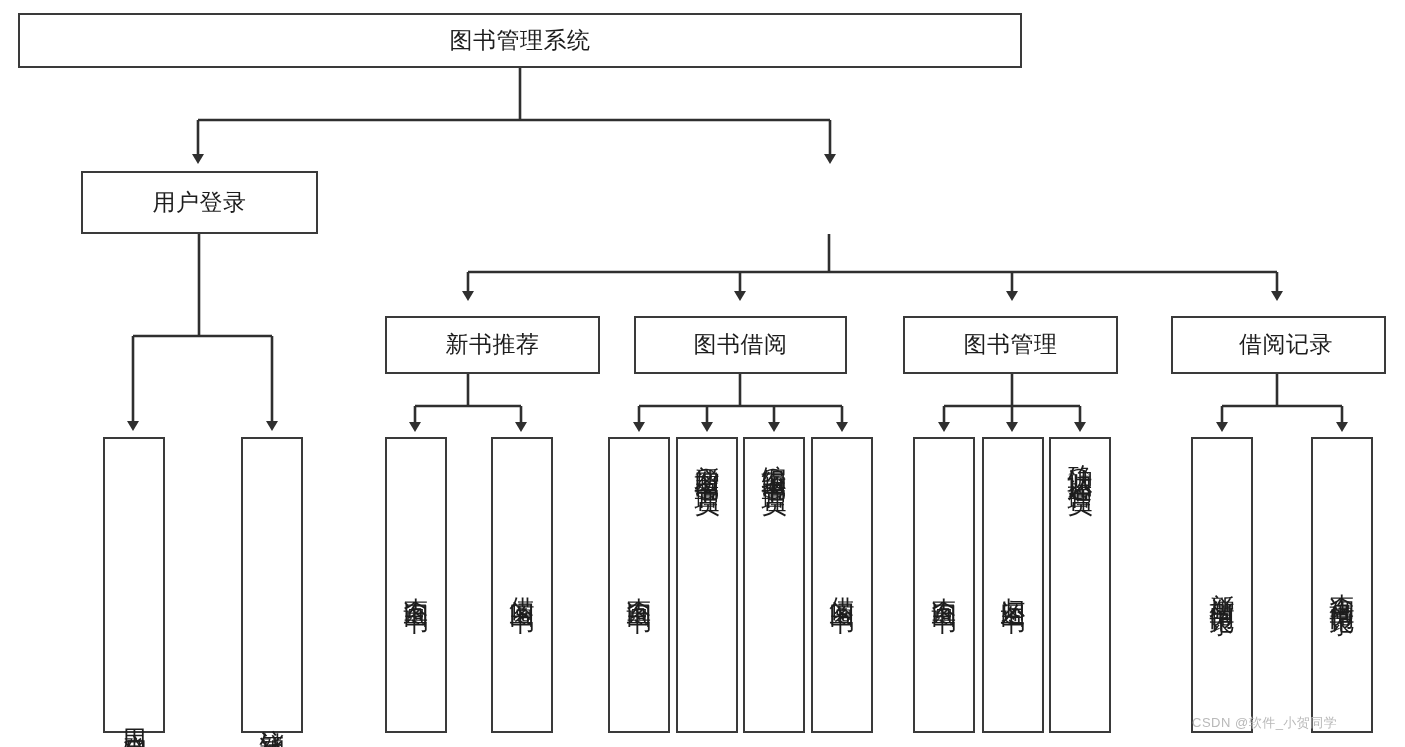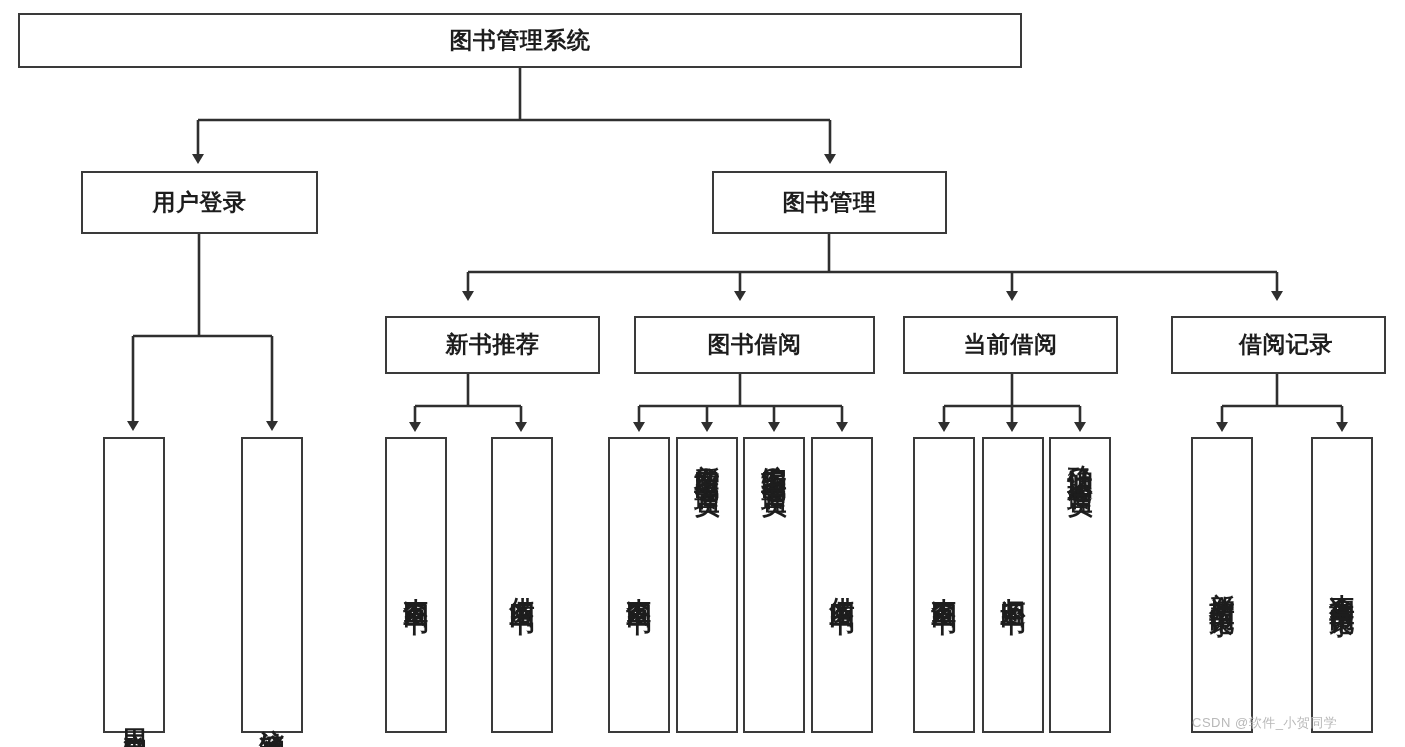--- a/index.html
+++ b/index.html
@@ -33,21 +33,20 @@
     display: flex;
     align-items: center;
     justify-content: center;
     color: #1d1d1d;
   }
   .node .label {
     display: block;
     text-align: right;
     line-height: 1.18;
     white-space: pre;
-    font-weight: bold;
   }
   
   .node.horiz .label {
     font-size: 23px;
     letter-spacing: 0.5px;
   }
   .node.root .label {
     font-size: 23px;
   }
   
@@ -136,34 +135,31 @@
   </svg>
 
   <div class="node root horiz" style="left:18px; top:13px; width:1004px; height:55px;">
     <span class="label">图书管理系统</span>
   </div>
 
   <div class="node horiz" style="left:81px; top:171px; width:237px; height:63px;">
     <span class="label">用户登录</span>
   </div>
 
-  <div class="node horiz" style="left:712px; top:171px; width:235px; height:63px;">
-    <span class="label">图书管理</span>
-  </div>
 
   <div class="node horiz" style="left:361px; top:316px; width:215px; height:58px;margin-left:24px;">
     <span class="label">新书推荐</span>
   </div>
 
-  <div class="node horiz" style="left:634px; top:316px; width:241px; height:58px;">
+  <div class="node horiz" style="left:634px; top:316px; width:213px; height:58px;">
     <span class="label">图书借阅</span>
   </div>
 
   <div class="node horiz" style="left:903px; top:316px; width:215px; height:58px;">
-    <span class="label">当前借阅</span>
+    <span class="label">图书管理</span>
   </div>
 
   <div class="node horiz" style="left:1171px; top:316px; width:215px; height:58px;padding-left:15px;">
     <span class="label">借阅记录</span>
   </div>
 
   <div class="node vert align-bottom" style="left:103px; top:437px; width:62px; height:296px;">
     <span class="label">用户登录</span>
   </div>
 

